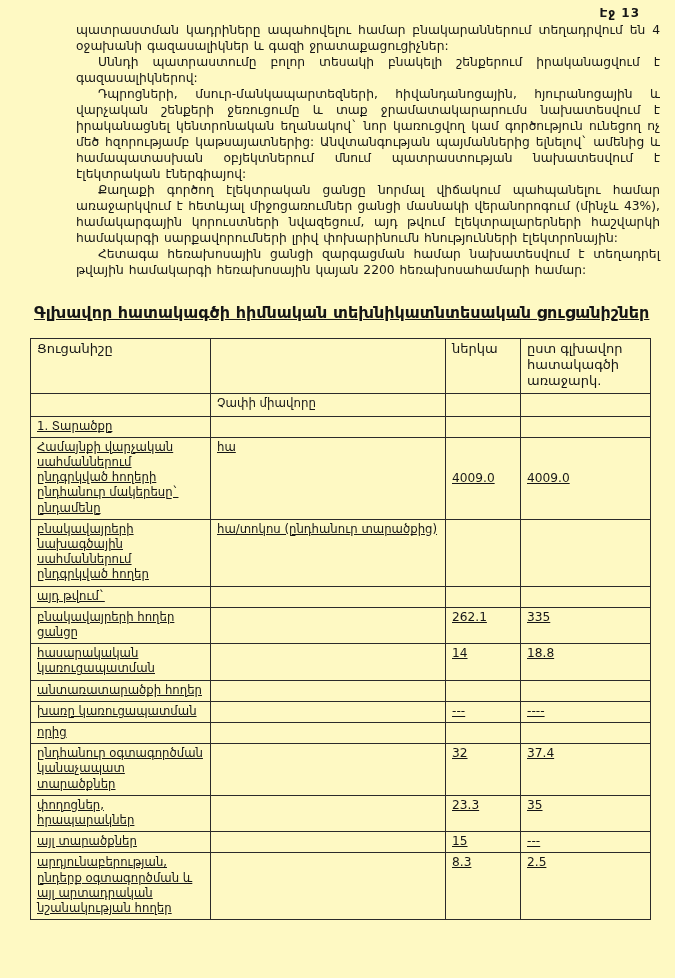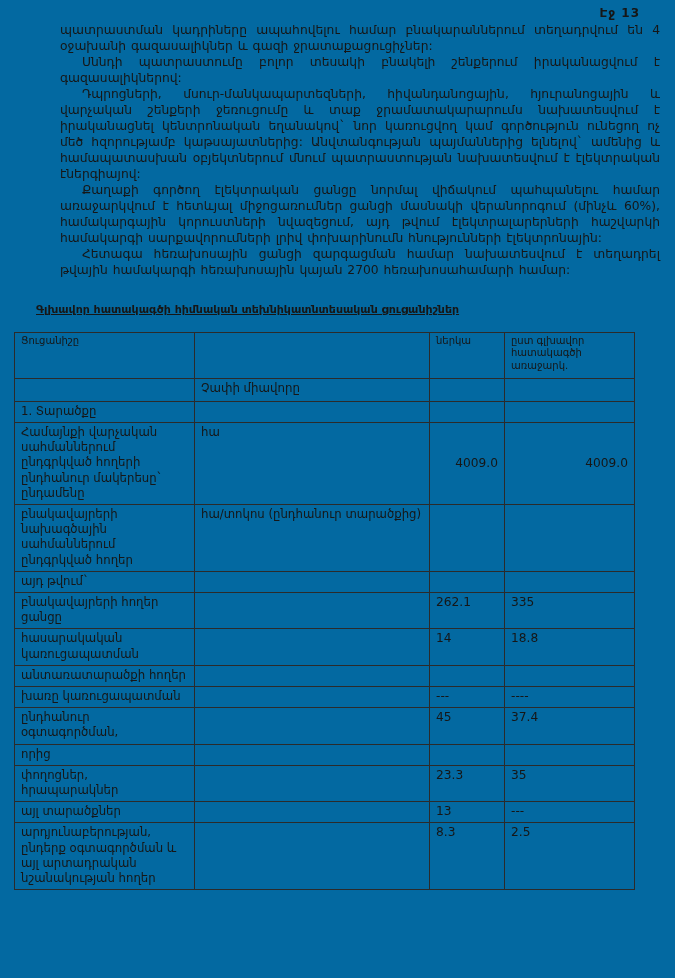--- a/index.html
+++ b/index.html
@@ -3,63 +3,63 @@
 <meta charset="utf-8">
 <style>
   * { margin:0; padding:0; box-sizing:border-box; }
   html,body { background:#e9e9e7; }
   body {
     width:675px; height:978px; overflow:hidden;
     font-family:"DejaVu Sans","Liberation Sans",sans-serif;
   }
   .page {
     width:675px; height:978px; overflow:hidden;
-    background:#0369a1; color:#161616;
-    padding:6px 15px 0 14px;
+    background:#fef9c3; color:#161616;
+    padding:6px 15px 0 30px;
   }
   .page-number {
     text-align:right; font-weight:bold; font-size:12px;
     padding-right:20px; margin-bottom:3px; letter-spacing:1px;
   }
   .para {
     font-size:12.3px; line-height:1.3; text-align:justify;
     text-indent:22px; word-spacing:1px;margin-left:46px;
   }
   .para.no-indent { text-indent:0; }
   .table-title {
-    font-size:11px; font-weight:bold; text-decoration:underline;
-    margin:24px 0 16px 22px;
+    font-size:16px; font-weight:bold; text-decoration:underline;
+    margin:24px 0 16px 4px;
   }
   table.indicators { border-collapse:collapse; width:620px; table-layout:fixed; }
   col.c1{width:180px} col.c2{width:235px} col.c3{width:75px} col.c4{width:130px}
   th, td {
     border:1px solid #2b2b2b; vertical-align:top;
     padding:2px 6px 3px 6px; font-weight:normal; text-align:left;
     overflow:hidden;
   }
-  thead tr.h1 th { height:46px; font-size:10px; line-height:1.25; }
+  thead tr.h1 th { height:46px; font-size:13px; line-height:1.25; }
   thead tr.h2 th { height:23px; font-size:11.8px; }
   td.c1 { font-size:11.7px; line-height:1.3; }
   td.c2 { font-size:11.7px; line-height:1.3;margin-top:16px; }
   td.c3, td.c4 { font-size:12.2px; }
-  tbody tr { height:17px; }
-  tbody tr.total-row td.c3, tbody tr.total-row td.c4 { vertical-align:middle;text-align:right; }
+  tbody tr { height:17px;text-decoration:underline; }
+  tbody tr.total-row td.c3, tbody tr.total-row td.c4 { vertical-align:middle; }
 </style>
 </head>
 <body>
 
 <div class="page">
 
   <div class="page-number">Էջ 13</div>
 
   <p class="para no-indent">պատրաստման կադրիները ապահովելու համար բնակարաններում տեղադրվում են 4 օջախանի գազասալիկներ և գազի ջրատաքացուցիչներ:</p>
   <p class="para">Սննդի պատրաստումը բոլոր տեսակի բնակելի շենքերում իրականացվում է գազասալիկներով:</p>
   <p class="para">Դպրոցների, մսուր-մանկապարտեզների, հիվանդանոցային, հյուրանոցային և վարչական շենքերի ջեռուցումը և տաք ջրամատակարարումս նախատեսվում է իրականացնել կենտրոնական եղանակով` նոր կառուցվող կամ գործություն ունեցող ոչ մեծ հզորությամբ կաթսայատներից: Անվտանգության պայմաններից ելնելով` ամենից և համապատասխան օբյեկտներում մնում պատրաստության նախատեսվում է էլեկտրական էներգիայով:</p>
-  <p class="para">Քաղաքի գործող էլեկտրական ցանցը նորմալ վիճակում պահպանելու համար առաջարկվում է հետևյալ միջոցառումներ ցանցի մասնակի վերանորոգում (մինչև 60%), համակարգային կորուստների նվազեցում, այդ թվում էլեկտրալարերների հաշվարկի համակարգի սարքավորումների լրիվ փոխարինումն հնությունների էլեկտրոնային:</p>
-  <p class="para">Հետագա հեռախոսային ցանցի զարգացման համար նախատեսվում է տեղադրել թվային համակարգի հեռախոսային կայան 2700 հեռախոսահամարի համար:</p>
+  <p class="para">Քաղաքի գործող էլեկտրական ցանցը նորմալ վիճակում պահպանելու համար առաջարկվում է հետևյալ միջոցառումներ ցանցի մասնակի վերանորոգում (մինչև 43%), համակարգային կորուստների նվազեցում, այդ թվում էլեկտրալարերների հաշվարկի համակարգի սարքավորումների լրիվ փոխարինումն հնությունների էլեկտրոնային:</p>
+  <p class="para">Հետագա հեռախոսային ցանցի զարգացման համար նախատեսվում է տեղադրել թվային համակարգի հեռախոսային կայան 2200 հեռախոսահամարի համար:</p>
 
   <h2 class="table-title">Գլխավոր հատակագծի հիմնական տեխնիկատնտեսական ցուցանիշներ</h2>
 
   <table class="indicators">
     <colgroup>
       <col class="c1">
         <col class="c2">
         <col class="c3">
         <col class="c4">
     </colgroup>
@@ -120,41 +120,41 @@
           <td class="c3"></td>
           <td class="c4"></td>
         </tr>
         <tr>
           <td class="c1">խառը կառուցապատման</td>
           <td class="c2"></td>
           <td class="c3">---</td>
           <td class="c4">----</td>
         </tr>
         <tr>
-          <td class="c1">ընդհանուր օգտագործման,</td>
-          <td class="c2"></td>
-          <td class="c3">45</td>
-          <td class="c4">37.4</td>
-        </tr>
-        <tr>
           <td class="c1">որից</td>
           <td class="c2"></td>
           <td class="c3"></td>
           <td class="c4"></td>
+        </tr>
+        <tr>
+          <td class="c1">ընդհանուր օգտագործման կանաչապատ տարածքներ</td>
+          <td class="c2"></td>
+          <td class="c3">32</td>
+          <td class="c4">37.4</td>
         </tr>
         <tr>
           <td class="c1">փողոցներ, հրապարակներ</td>
           <td class="c2"></td>
           <td class="c3">23.3</td>
           <td class="c4">35</td>
         </tr>
         <tr>
           <td class="c1">այլ տարածքներ</td>
           <td class="c2"></td>
-          <td class="c3">13</td>
+          <td class="c3">15</td>
           <td class="c4">---</td>
         </tr>
         <tr>
           <td class="c1">արդյունաբերության, ընդերք օգտագործման և այլ արտադրական նշանակության հողեր</td>
           <td class="c2"></td>
           <td class="c3">8.3</td>
           <td class="c4">2.5</td>
         </tr>
       </tbody>
   </table>

